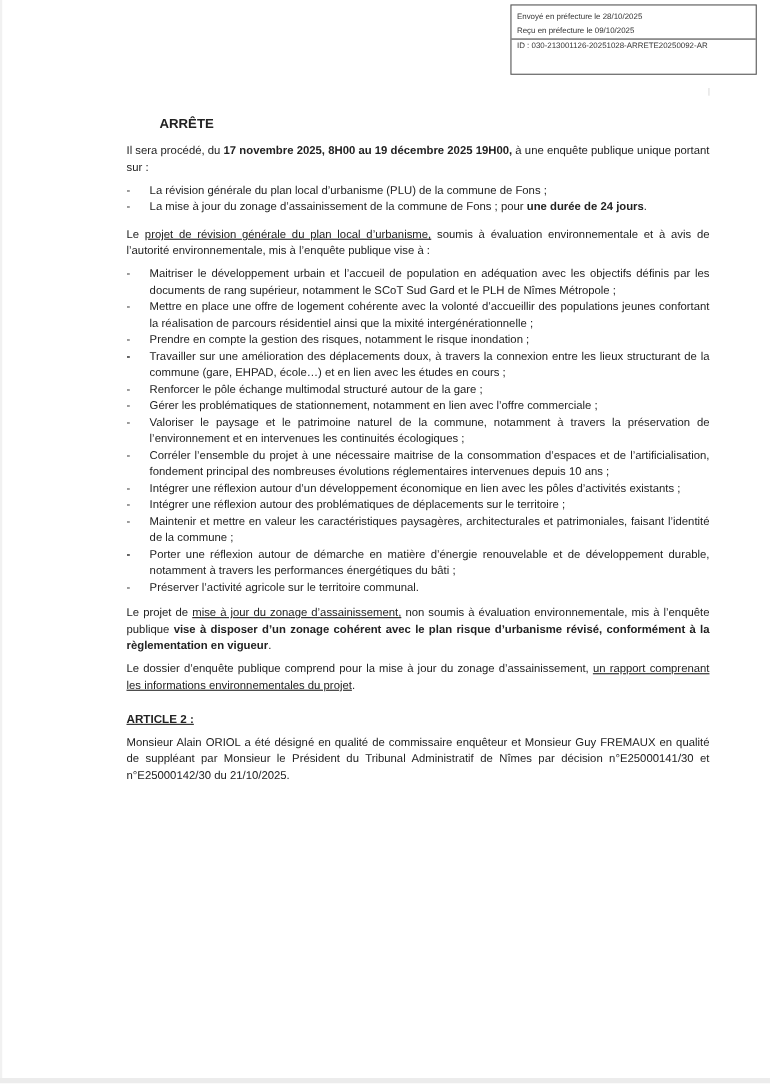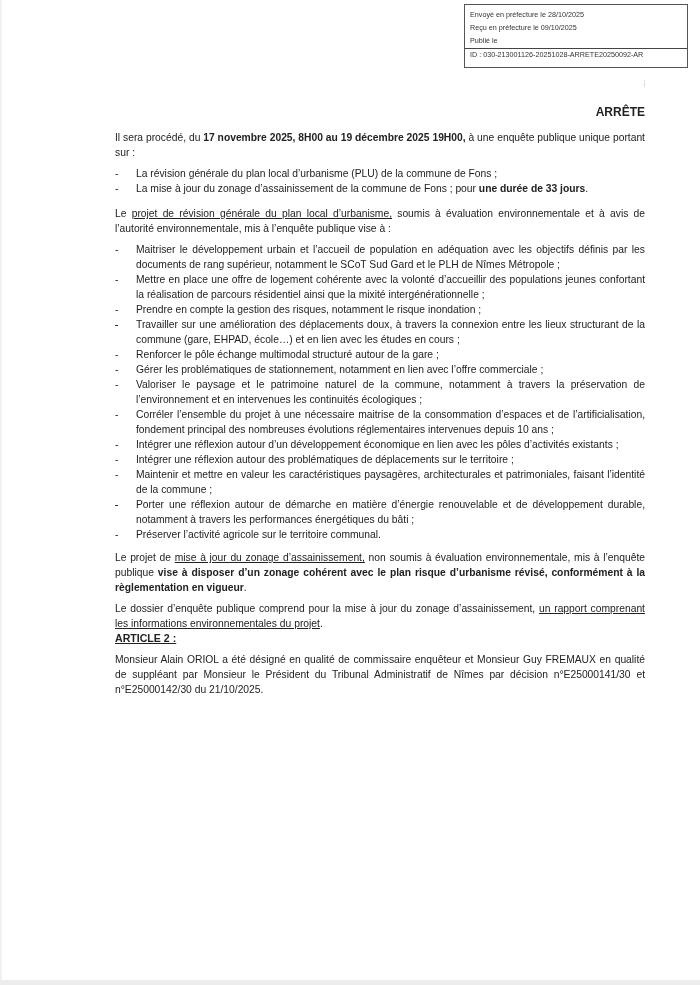--- a/index.html
+++ b/index.html
@@ -19,53 +19,52 @@
     }
     .stamp .line-sep { border-top: 1px solid #444; margin: 1px 0 0 -5px; width: 222px; }
     .stamp .id-line { position: relative; top: -1px; }
 
     .mark { position: absolute; left: 644px; top: 80px; width: 1px; height: 7px; background: #ddd; }
 
     .doc {
       position: absolute; left: 115px; top: 100px; width: 530px;
       font-size: 10.3px; line-height: 15px; color: #222;
     }
-    .title { text-align: right; font-weight: bold; font-size: 12px; margin: 5px 0 10px 0; padding-left: 30px; }
+    .title { text-align: left; font-weight: bold; font-size: 12px; margin: 5px 0 10px 0; padding-left: 30px; }
     .article { font-weight: bold; text-decoration: underline; font-size: 10.6px; margin: 0 0 6px 0; }
     p { margin: 0 0 6px 0; text-align: justify; }
     ul { list-style: none; margin: 0 0 8px 0; padding: 0; }
     li { position: relative; padding-left: 21px; text-align: justify; margin: 0; }
     li .dash { position: absolute; left: 0; top: 0; }
     ul.first { margin-bottom: 10px; }
     .b { font-weight: bold; }
     .u { text-decoration: underline; }
   </style>
 </head>
 <body>
 
 <div class="page">
   <div class="left-edge"></div>
 
   <div class="stamp">
     <div>Envoyé en préfecture le 28/10/2025</div>
     <div>Reçu en préfecture le 09/10/2025</div>
-    <div>Publié le</div>
     <div class="line-sep"></div>
     <div class="id-line">ID : 030-213001126-20251028-ARRETE20250092-AR</div>
   </div>
   <div class="mark"></div>
 
   <div class="doc">
     <div class="title">ARRÊTE</div>
 
     <p><span>Il sera procédé, du </span><span class="b">17 novembre 2025, 8H00 au 19 décembre 2025 19H00,</span><span> à une enquête publique unique portant sur :</span></p>
 
     <ul class="first">
       <li><span class="dash">-</span><span>La révision générale du plan local d’urbanisme (PLU) de la commune de Fons ;</span></li>
-      <li><span class="dash">-</span><span>La mise à jour du zonage d’assainissement de la commune de Fons ; pour </span><span class="b">une durée de 33 jours</span><span>.</span></li>
+      <li><span class="dash">-</span><span>La mise à jour du zonage d’assainissement de la commune de Fons ; pour </span><span class="b">une durée de 24 jours</span><span>.</span></li>
     </ul>
 
     <p><span>Le </span><span class="u">projet de révision générale du plan local d’urbanisme,</span><span> soumis à évaluation environnementale et à avis de l’autorité environnementale, mis à l’enquête publique vise à :</span></p>
 
     <ul id="objectives">
         <li><span class="dash">-</span><span>Maitriser le développement urbain et l’accueil de population en adéquation avec les objectifs définis par les documents de rang supérieur, notamment le SCoT Sud Gard et le PLH de Nîmes Métropole ;</span></li>
         <li><span class="dash">-</span><span>Mettre en place une offre de logement cohérente avec la volonté d’accueillir des populations jeunes confortant la réalisation de parcours résidentiel ainsi que la mixité intergénérationnelle ;</span></li>
         <li><span class="dash">-</span><span>Prendre en compte la gestion des risques, notamment le risque inondation ;</span></li>
         <li><span class="dash">-</span></li>
         <li><span class="dash">-</span><span>Travailler sur une amélioration des déplacements doux, à travers la connexion entre les lieux structurant de la commune (gare, EHPAD, école…) et en lien avec les études en cours ;</span></li>
@@ -76,20 +75,20 @@
         <li><span class="dash">-</span><span>Intégrer une réflexion autour d’un développement économique en lien avec les pôles d’activités existants ;</span></li>
         <li><span class="dash">-</span><span>Intégrer une réflexion autour des problématiques de déplacements sur le territoire ;</span></li>
         <li><span class="dash">-</span><span>Maintenir et mettre en valeur les caractéristiques paysagères, architecturales et patrimoniales, faisant l’identité de la commune ;</span></li>
         <li><span class="dash">-</span></li>
         <li><span class="dash">-</span><span>Porter une réflexion autour de démarche en matière d’énergie renouvelable et de développement durable, notamment à travers les performances énergétiques du bâti ;</span></li>
         <li><span class="dash">-</span><span>Préserver l’activité agricole sur le territoire communal.</span></li>
       </ul>
 
     <p><span>Le projet de </span><span class="u">mise à jour du zonage d’assainissement,</span><span> non soumis à évaluation environnementale, mis à l’enquête publique </span><span class="b">vise à disposer d’un zonage cohérent avec le plan risque d’urbanisme révisé, conformément à la règlementation en vigueur</span><span>.</span></p>
 
-    <p style="margin-bottom:0;"><span>Le dossier d’enquête publique comprend pour la mise à jour du zonage d’assainissement, </span><span class="u">un rapport comprenant les informations environnementales du projet</span><span>.</span></p>
+    <p style="margin-bottom:16px;"><span>Le dossier d’enquête publique comprend pour la mise à jour du zonage d’assainissement, </span><span class="u">un rapport comprenant les informations environnementales du projet</span><span>.</span></p>
 
     <div class="article">ARTICLE 2 :</div>
     <p>Monsieur Alain ORIOL a été désigné en qualité de commissaire enquêteur et Monsieur Guy FREMAUX en qualité de suppléant par Monsieur le Président du Tribunal Administratif de Nîmes par décision n°E25000141/30 et n°E25000142/30 du 21/10/2025.</p>
   </div>
 
   <div class="bottom-edge"></div>
 </div>
 
 </body></html>

